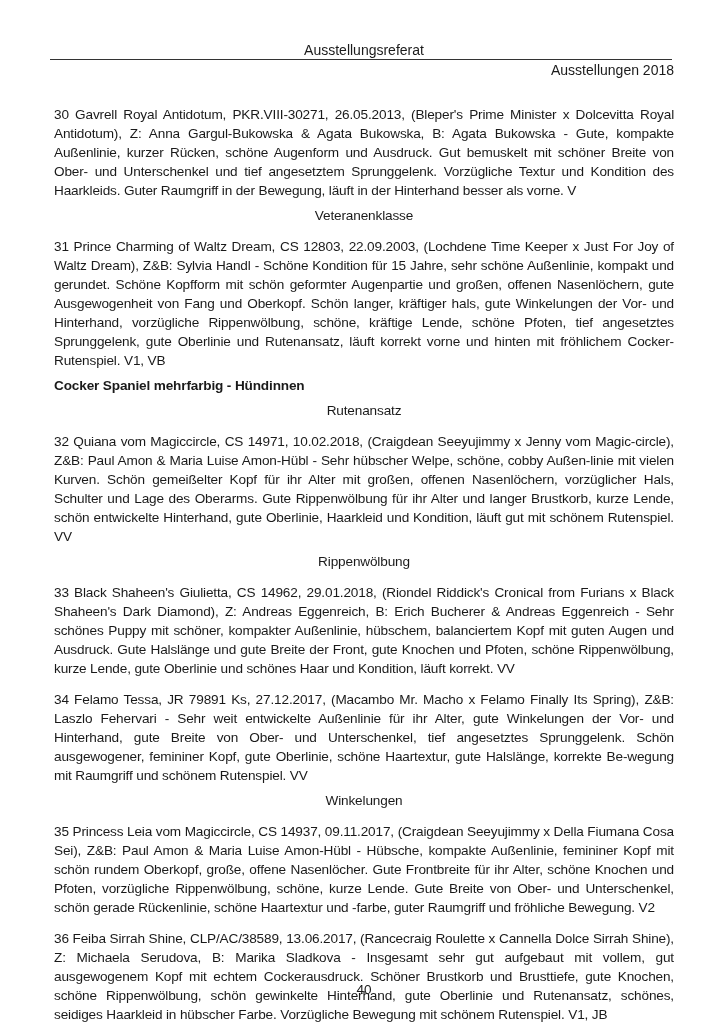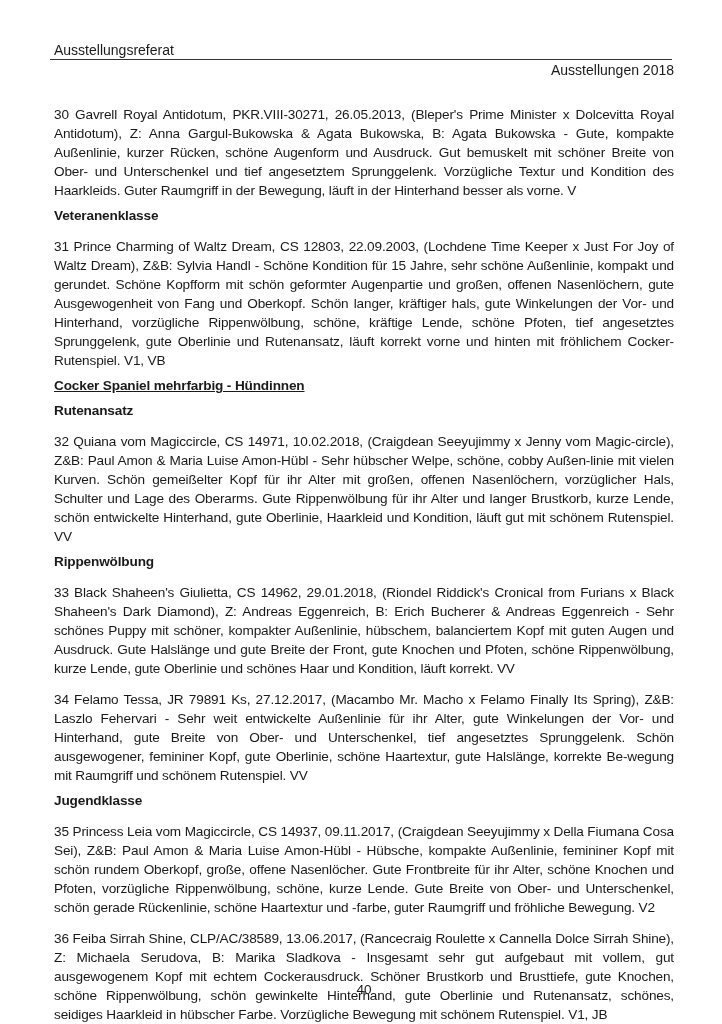--- a/index.html
+++ b/index.html
@@ -1,45 +1,45 @@
 <!DOCTYPE html>
 <html><head>
 <meta charset="utf-8">
 <style>
   html, body { margin: 0; padding: 0; background: #ffffff; }
   body { width: 722px; height: 1024px; position: relative; overflow: hidden;
          font-family: "Liberation Sans", sans-serif; color: #1a1a1a; }
   .page { position: absolute; left: 54px; top: 0; width: 620px; }
-  .hdr1 { position: absolute; left: 0; top: 42px; width: 620px; text-align: left; font-size: 14px; }
+  .hdr1 { position: absolute; left: 0; top: 42px; width: 620px; text-align: center; font-size: 14px; }
   .rule { position: absolute; left: -4px; top: 59px; width: 622px; height: 0; border-top: 1.2px solid #333; }
   .hdr2 { position: absolute; left: 0; top: 62px; width: 620px; text-align: right; font-size: 14px; }
   .content { position: absolute; left: 0; top: 93px; width: 620px; font-size: 13.6px; line-height: 19px; letter-spacing: -0.15px; }
   .content p { margin: 12px 0 6px 0; text-align: justify; }
-  .content h3 { margin: 0 0 6px 0; font-size: 13.6px; font-weight: bold; line-height: 19px; }
-  .content h2 { margin: 0 0 6px 0; font-size: 13.6px; font-weight: bold; line-height: 19px; text-decoration: underline; }
+  .content h3 { margin: 0 0 6px 0; font-size: 13.6px; font-weight: normal; line-height: 19px; text-align: center; }
+  .content h2 { margin: 0 0 6px 0; font-size: 13.6px; font-weight: bold; line-height: 19px; }
   .pagenum { position: absolute; left: 0; top: 982px; width: 620px; text-align: center; font-size: 13.6px; }
 </style>
 </head>
 <body>
 
 <div class="page">
   <div class="hdr1">Ausstellungsreferat</div>
   <div class="rule"></div>
   <div class="hdr2">Ausstellungen 2018</div>
 
   <div class="content">
     <p>30 Gavrell Royal Antidotum, PKR.VIII-30271, 26.05.2013, (Bleper's Prime Minister x Dolcevitta Royal Antidotum), Z: Anna Gargul-Bukowska &amp; Agata Bukowska, B: Agata Bukowska - Gute, kompakte Außenlinie, kurzer Rücken, schöne Augenform und Ausdruck. Gut bemuskelt mit schöner Breite von Ober- und Unterschenkel und tief angesetztem Sprunggelenk. Vorzügliche Textur und Kondition des Haarkleids. Guter Raumgriff in der Bewegung, läuft in der Hinterhand besser als vorne. V</p>
     <h3>Veteranenklasse</h3>
     <p>31 Prince Charming of Waltz Dream, CS 12803, 22.09.2003, (Lochdene Time Keeper x Just For Joy of Waltz Dream), Z&amp;B: Sylvia Handl - Schöne Kondition für 15 Jahre, sehr schöne Außenlinie, kompakt und gerundet. Schöne Kopfform mit schön geformter Augenpartie und großen, offenen Nasenlöchern, gute Ausgewogenheit von Fang und Oberkopf. Schön langer, kräftiger hals, gute Winkelungen der Vor- und Hinterhand, vorzügliche Rippenwölbung, schöne, kräftige Lende, schöne Pfoten, tief angesetztes Sprunggelenk, gute Oberlinie und Rutenansatz, läuft korrekt vorne und hinten mit fröhlichem Cocker-Rutenspiel. V1, VB</p>
     <h2>Cocker Spaniel mehrfarbig - Hündinnen</h2>
     <h3>Rutenansatz</h3>
     <p>32 Quiana vom Magiccircle, CS 14971, 10.02.2018, (Craigdean Seeyujimmy x Jenny vom Magic-circle), Z&amp;B: Paul Amon &amp; Maria Luise Amon-Hübl - Sehr hübscher Welpe, schöne, cobby Außen-linie mit vielen Kurven. Schön gemeißelter Kopf für ihr Alter mit großen, offenen Nasenlöchern, vorzüglicher Hals, Schulter und Lage des Oberarms. Gute Rippenwölbung für ihr Alter und langer Brustkorb, kurze Lende, schön entwickelte Hinterhand, gute Oberlinie, Haarkleid und Kondition, läuft gut mit schönem Rutenspiel. VV</p>
     <h3>Rippenwölbung</h3>
     <p>33 Black Shaheen's Giulietta, CS 14962, 29.01.2018, (Riondel Riddick's Cronical from Furians x Black Shaheen's Dark Diamond), Z: Andreas Eggenreich, B: Erich Bucherer &amp; Andreas Eggenreich - Sehr schönes Puppy mit schöner, kompakter Außenlinie, hübschem, balanciertem Kopf mit guten Augen und Ausdruck. Gute Halslänge und gute Breite der Front, gute Knochen und Pfoten, schöne Rippenwölbung, kurze Lende, gute Oberlinie und schönes Haar und Kondition, läuft korrekt. VV</p>
     <p>34 Felamo Tessa, JR 79891 Ks, 27.12.2017, (Macambo Mr. Macho x Felamo Finally Its Spring), Z&amp;B: Laszlo Fehervari - Sehr weit entwickelte Außenlinie für ihr Alter, gute Winkelungen der Vor- und Hinterhand, gute Breite von Ober- und Unterschenkel, tief angesetztes Sprunggelenk. Schön ausgewogener, femininer Kopf, gute Oberlinie, schöne Haartextur, gute Halslänge, korrekte Be-wegung mit Raumgriff und schönem Rutenspiel. VV</p>
-    <h3>Jugendklasse</h3>
+    <h3>Winkelungen</h3>
     <p>35 Princess Leia vom Magiccircle, CS 14937, 09.11.2017, (Craigdean Seeyujimmy x Della Fiumana Cosa Sei), Z&amp;B: Paul Amon &amp; Maria Luise Amon-Hübl - Hübsche, kompakte Außenlinie, femininer Kopf mit schön rundem Oberkopf, große, offene Nasenlöcher. Gute Frontbreite für ihr Alter, schöne Knochen und Pfoten, vorzügliche Rippenwölbung, schöne, kurze Lende. Gute Breite von Ober- und Unterschenkel, schön gerade Rückenlinie, schöne Haartextur und -farbe, guter Raumgriff und fröhliche Bewegung. V2</p>
     <p>36 Feiba Sirrah Shine, CLP/AC/38589, 13.06.2017, (Rancecraig Roulette x Cannella Dolce Sirrah Shine), Z: Michaela Serudova, B: Marika Sladkova - Insgesamt sehr gut aufgebaut mit vollem, gut ausgewogenem Kopf mit echtem Cockerausdruck. Schöner Brustkorb und Brusttiefe, gute Knochen, schöne Rippenwölbung, schön gewinkelte Hinterhand, gute Oberlinie und Rutenansatz, schönes, seidiges Haarkleid in hübscher Farbe. Vorzügliche Bewegung mit schönem Rutenspiel. V1, JB</p>
     <p>37 Black Shaheen's Fantasy, CS 14865, 12.05.2017, (Haradwater Follow the Sun x Black Shaheen's Barisha), Z: Andreas Eggenreich, B: Axel Kober - Schön gerundete Außenlinie, gut proportionierter Kopf, große, offene Nasenlöcher. Gute Vor- und Hinterhandwinkelungen, feste Pfoten, gute Oberli-nie, gute Rippenwölbung. Benötigt etwas mehr Ausstellungstraining auf dem Tisch, läuft mit Schub, etwas besser in der Hinterhand als in der Front. V3</p>
   </div>
 
   <div class="pagenum">40</div>
 </div>
 
 </body></html>

